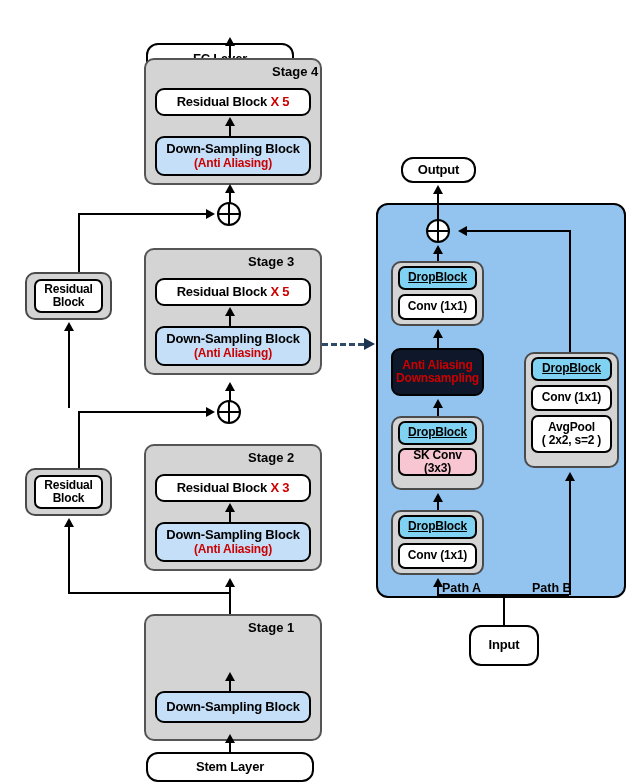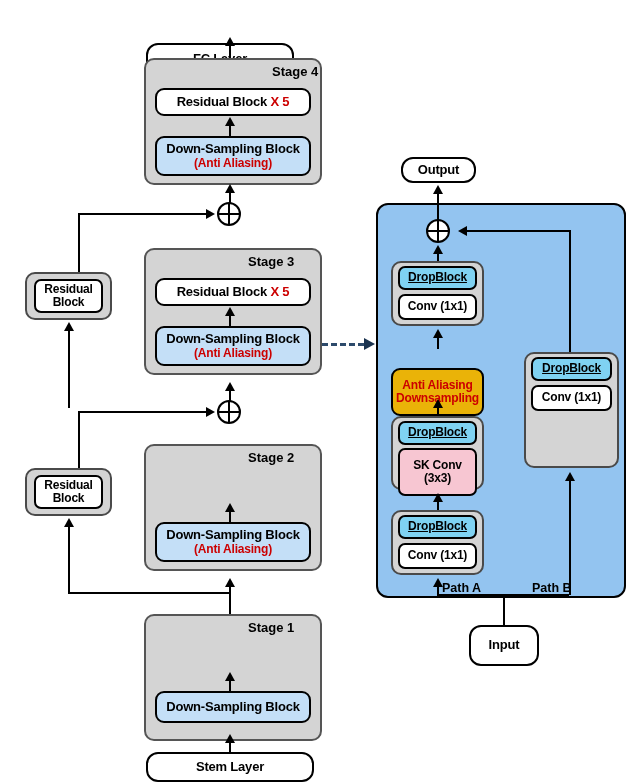--- a/index.html
+++ b/index.html
@@ -59,21 +59,21 @@
   }
   .panel {
     position: absolute;
     box-sizing: border-box;
     border: 2px solid #000000;
     background: #93c4f0;
     border-radius: 12px;
   }
   .lbl-blue { background: #c4dff7; }
   .lbl-drop { background: #7fd2f2; text-decoration: underline; }
-  .lbl-green { background: #eab308; margin-top: 20px; }
+  .lbl-green { background: #0f172a; }
   .lbl-pink { background: #f7c6d2; }
 
   .red { color: #cc0000; }
   .t13 { font-size: 13px; }
   .t125 { font-size: 12px; }
 
   .free-text {
     position: absolute;
     font-weight: bold;
     font-size: 12.5px;
@@ -209,20 +209,23 @@
     <span>Residual</span>
     <span>Block</span>
   </div>
   <div class="ln ln-v" style="left:68px; top:526px; height:68px;"></div>
   <div class="arrow-up" style="left:64px; top:518px;"></div>
   <div class="ln ln-h" style="left:68px; top:592px; width:163px;"></div>
 
 
   <div class="stage-box" style="left:144px; top:444px; width:178px; height:127px;"></div>
   <div class="stage-label" style="left:248px; top:450px;">Stage 2</div>
+  <div class="node rnd-md t13" style="left:155px; top:474px; width:156px; height:28px;">
+    <span><span>Residual Block</span> <span class="red">X 3</span></span>
+  </div>
   <div class="ln ln-v" style="left:229px; top:511px; height:12px;"></div>
   <div class="arrow-up" style="left:225px; top:503px;"></div>
   <div class="node rnd-md lbl-blue" style="left:155px; top:522px; width:156px; height:40px;">
     <span class="t13">Down-Sampling Block</span>
     <span class="t125 red">(Anti Aliasing)</span>
   </div>
 
   <div class="ln ln-v" style="left:229px; top:586px; height:34px;"></div>
   <div class="arrow-up" style="left:225px; top:578px;"></div>
 
@@ -275,21 +278,21 @@
     <span class="red">Downsampling</span>
   </div>
 
   <div class="ln ln-v" style="left:437px; top:407px; height:12px;"></div>
   <div class="arrow-up" style="left:433px; top:399px;"></div>
 
   <div class="grp-box" style="left:391px; top:416px; width:93px; height:74px;"></div>
   <div class="node rnd-sm t125 lbl-drop" style="left:398px; top:421px; width:79px; height:24px;">
     <span>DropBlock</span>
   </div>
-  <div class="node rnd-sm t125 lbl-pink" style="left:398px; top:448px; width:79px; height:48px;text-align:right;">
+  <div class="node rnd-sm t125 lbl-pink" style="left:398px; top:448px; width:79px; height:28px;text-align:right;">
     <span>SK Conv</span>
     <span>(3x3)</span>
   </div>
 
   <div class="ln ln-v" style="left:437px; top:501px; height:12px;"></div>
   <div class="arrow-up" style="left:433px; top:493px;"></div>
 
   <div class="grp-box" style="left:391px; top:510px; width:93px; height:65px;"></div>
   <div class="node rnd-sm t125 lbl-drop" style="left:398px; top:515px; width:79px; height:24px;">
     <span>DropBlock</span>
@@ -302,20 +305,24 @@
   <div class="arrow-up" style="left:433px; top:578px;"></div>
   <div class="ln ln-h" style="left:437px; top:594px; width:132px;"></div>
 
   <div class="grp-box" style="left:524px; top:352px; width:95px; height:116px;"></div>
   <div class="node rnd-sm t125 lbl-drop" style="left:531px; top:357px; width:81px; height:24px;">
     <span>DropBlock</span>
   </div>
   <div class="node rnd-sm t125" style="left:531px; top:385px; width:81px; height:26px;">
     <span>Conv (1x1)</span>
   </div>
+  <div class="node rnd-sm t125" style="left:531px; top:415px; width:81px; height:38px;">
+    <span>AvgPool</span>
+    <span>( 2x2, s=2 )</span>
+  </div>
 
   <div class="ln ln-v" style="left:569px; top:480px; height:115px;"></div>
   <div class="arrow-up" style="left:565px; top:472px;"></div>
 
   <div class="free-text t125" style="left:442px; top:581px;">Path A</div>
   <div class="free-text t125" style="left:532px; top:581px;">Path B</div>
 
   <div class="ln ln-v" style="left:503px; top:594px; height:33px;"></div>
   <div class="node rnd-lg t13" style="left:469px; top:625px; width:70px; height:41px;">
     <span>Input</span>

